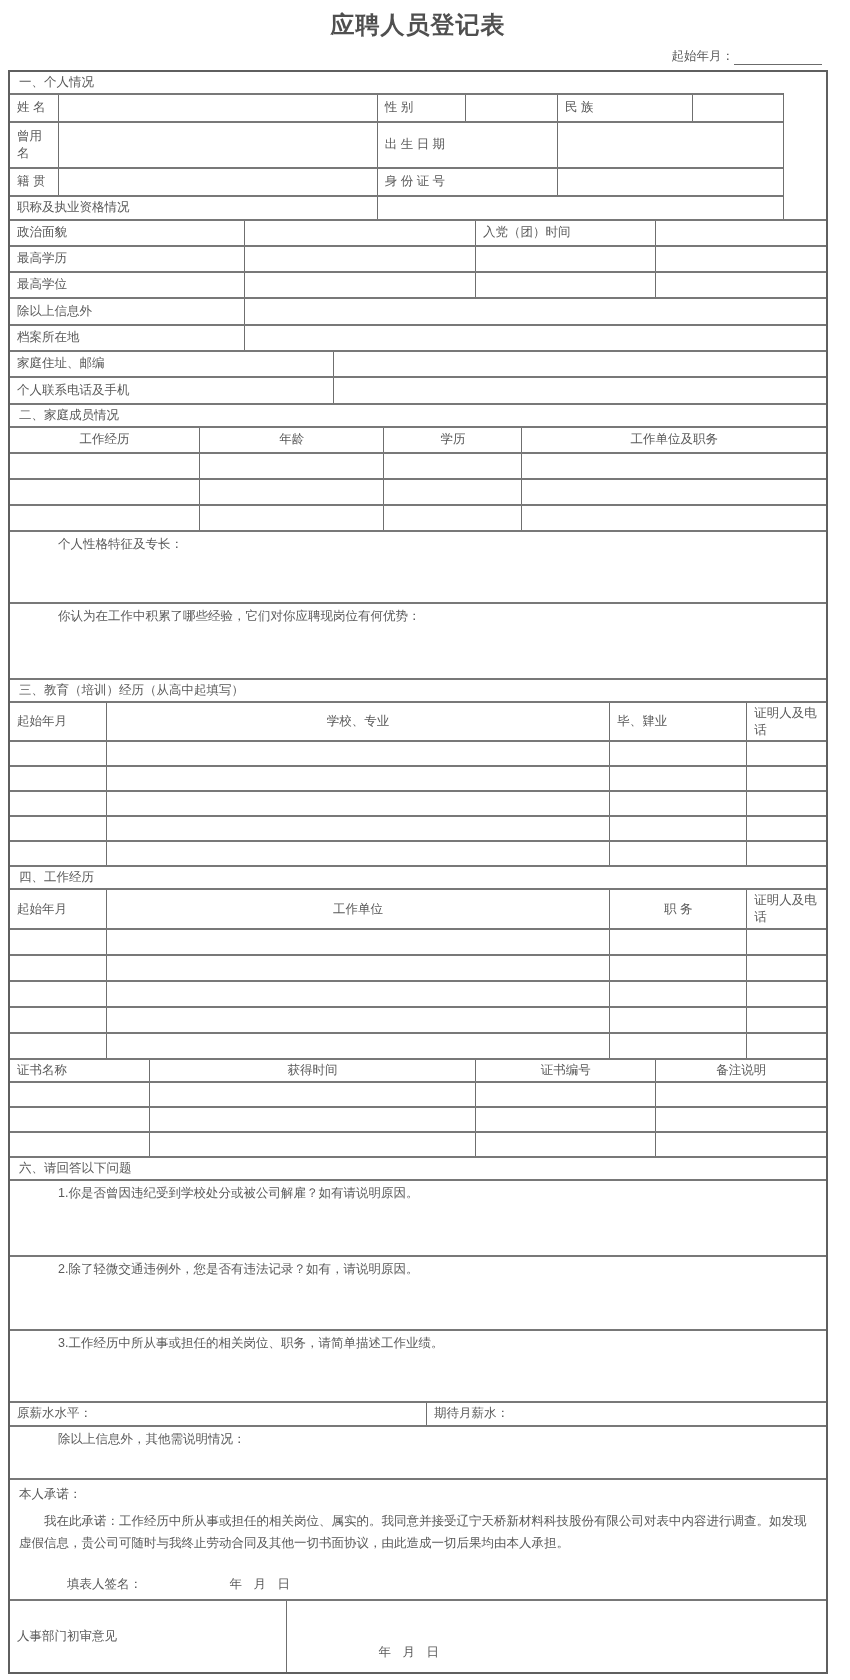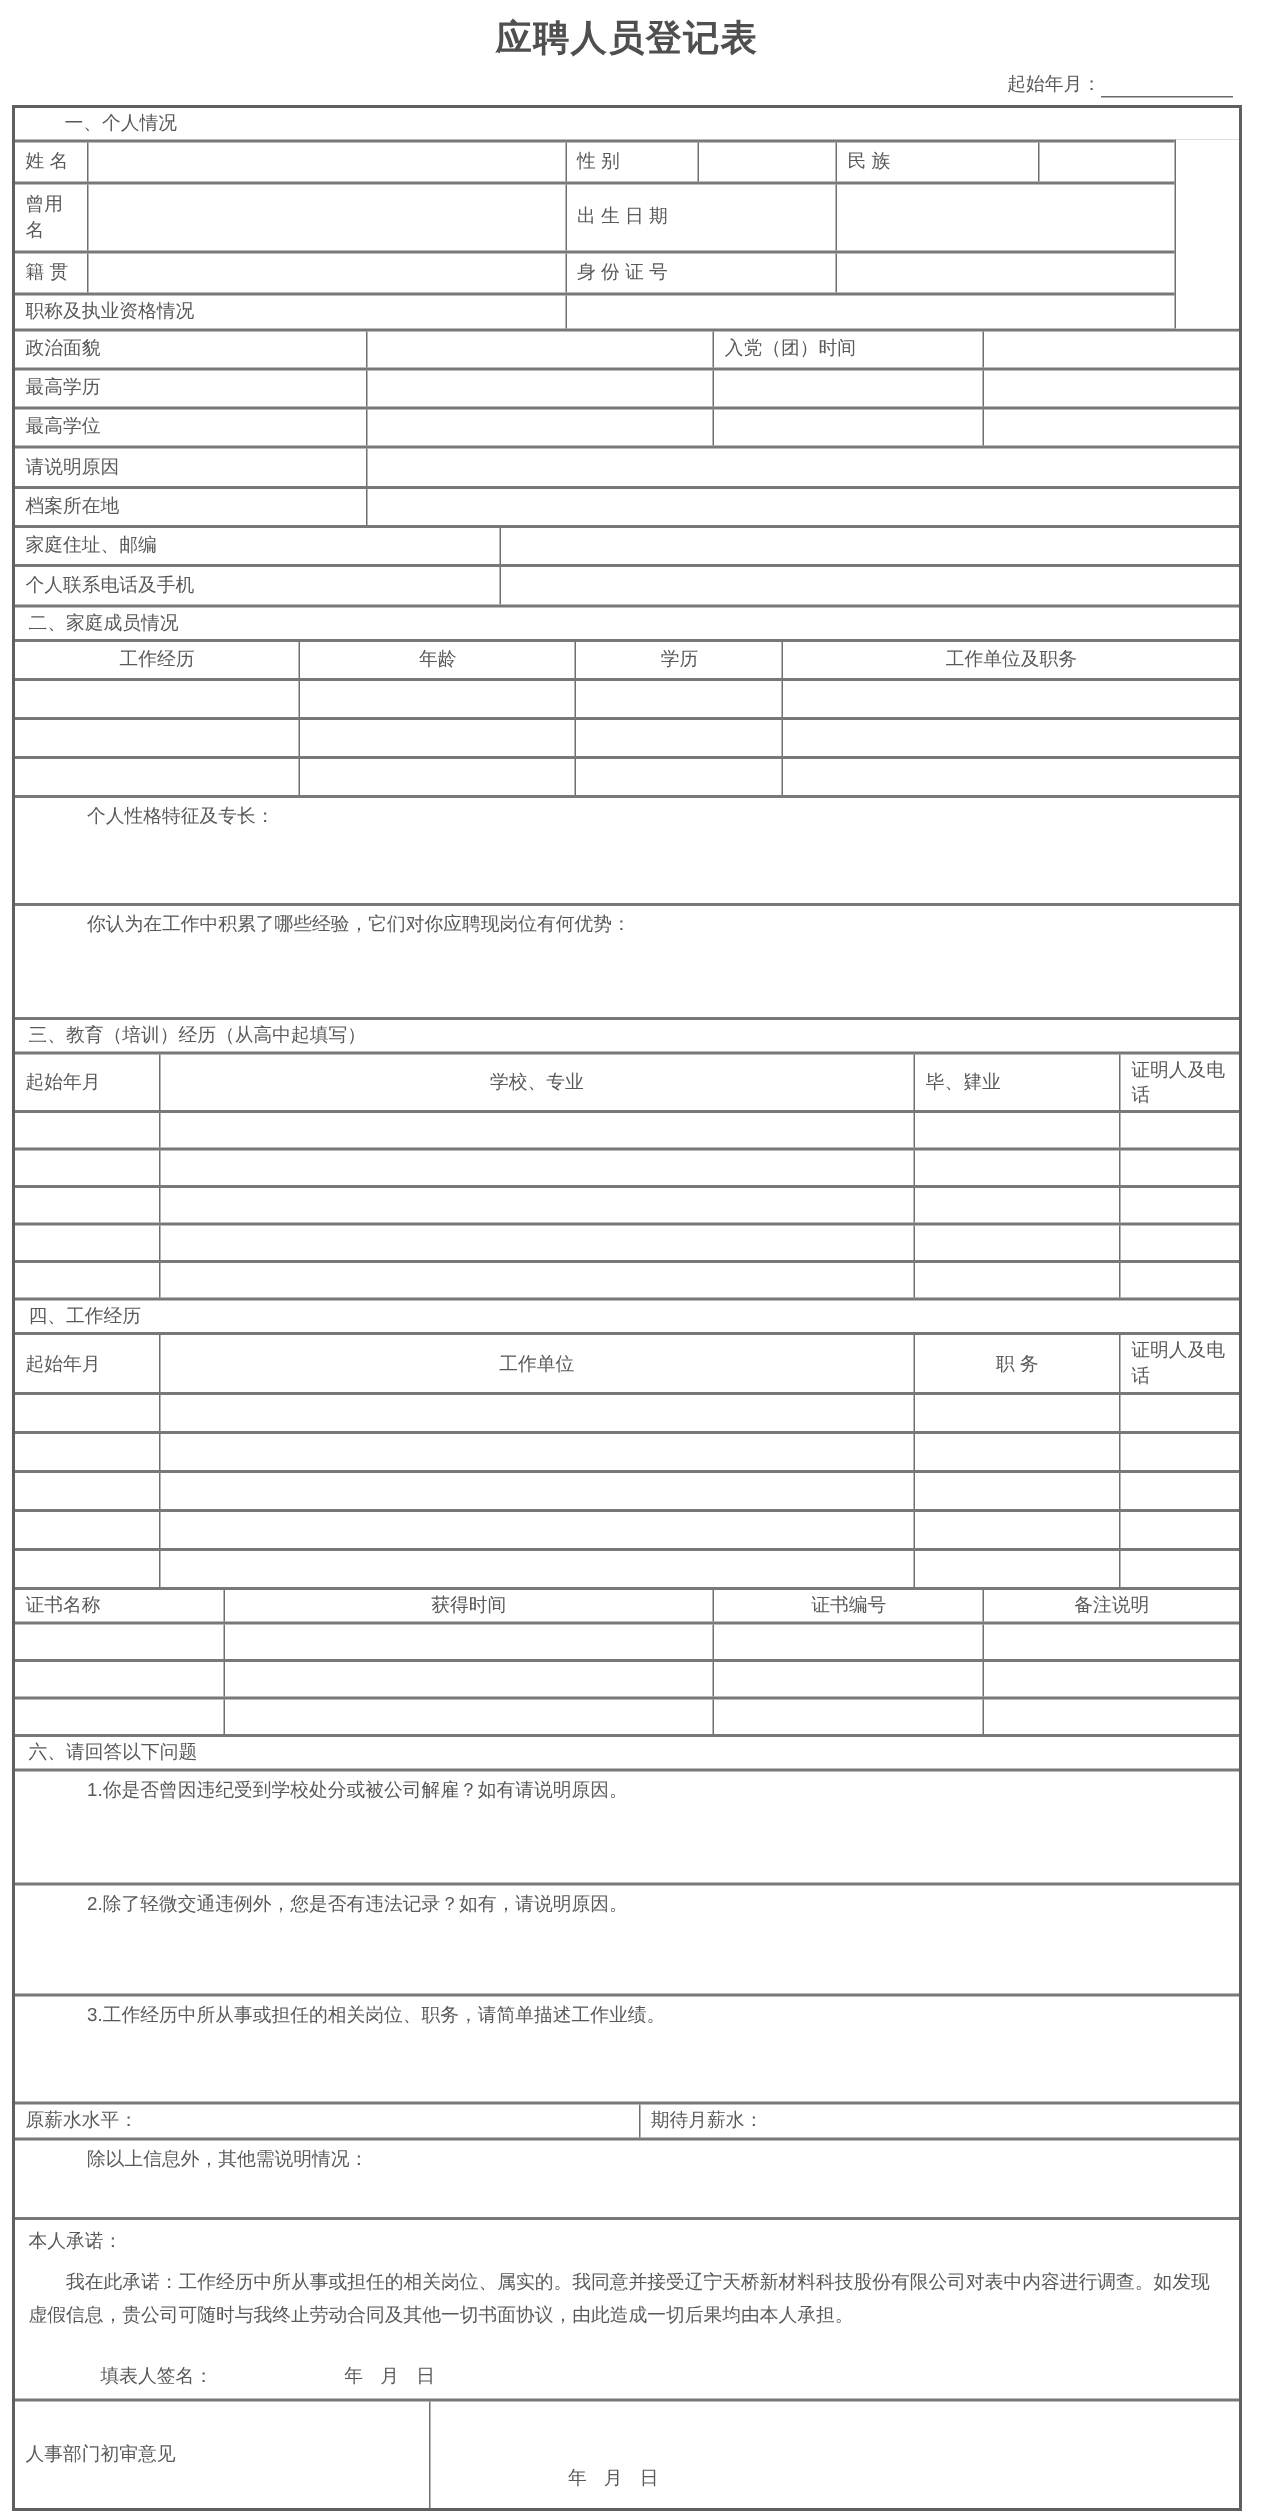--- a/index.html
+++ b/index.html
@@ -12,21 +12,21 @@
   .title{
     text-align:center;padding-top:9px;font-size:24px;font-weight:bold;
     color:#4f4f4f;letter-spacing:1px;
   }
   .position-line{
     text-align:right;margin:7px 14px 5px 0;font-size:12.5px;color:#595959;
   }
   .blank{display:inline-block;width:88px;height:13px;border-bottom:1px solid #6b6b6b;vertical-align:bottom;}
   .form{margin:0 8px;border:2px solid #5f5f5f;background:#fff;}
   .row{display:flex;border-top:2px solid #787878;}
-  .form > .row:first-child{border-top:none;padding-left:24px;}
+  .form > .row:first-child{border-top:none;}
   .cell{
     border-left:1px solid #6f6f6f;display:flex;align-items:center;
     padding:2px 7px;font-size:12.5px;box-sizing:border-box;line-height:1.35;
     overflow:hidden;
   }
   .row > .cell:first-child{border-left:none;}
   .sec .cell{padding-left:9px;}
   .top{align-items:flex-start;padding-top:4px;padding-left:48px;}
   .ctr{justify-content:center;text-align:center;}
   .pgroup{position:relative;}
@@ -125,21 +125,21 @@
       <div class="cell wD3"></div>
       <div class="cell wD4"></div>
     </div>
     <div class="row h24">
       <div class="cell wD1">最高学位</div>
       <div class="cell wD2"></div>
       <div class="cell wD3"></div>
       <div class="cell wD4"></div>
     </div>
     <div class="row h25">
-      <div class="cell wD1">请说明原因</div>
+      <div class="cell wD1">除以上信息外</div>
       <div class="cell wE2"></div>
     </div>
     <div class="row h24">
       <div class="cell wD1">档案所在地</div>
       <div class="cell wE2"></div>
     </div>
     <div class="row h24">
       <div class="cell wF1">家庭住址、邮编</div>
       <div class="cell wF2"></div>
     </div>

